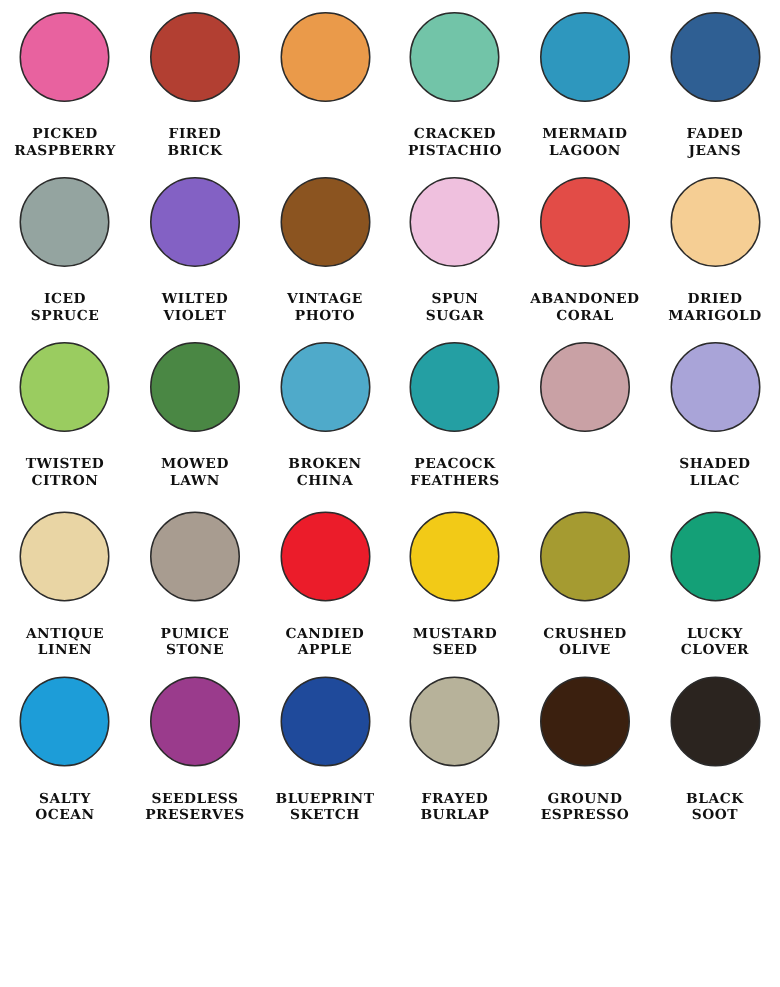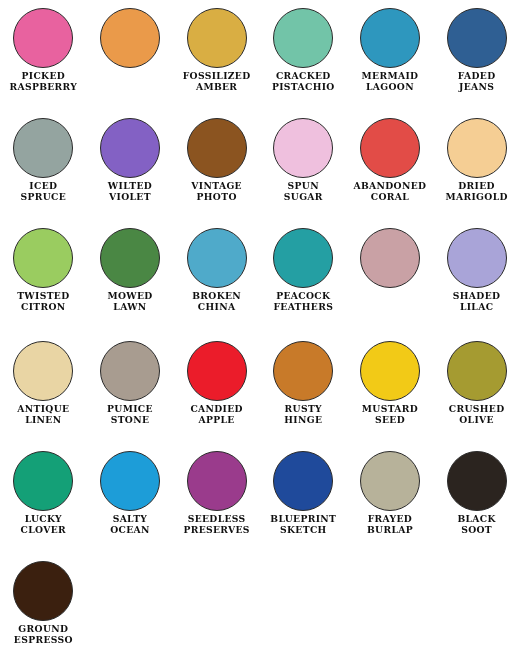--- a/index.html
+++ b/index.html
@@ -32,21 +32,21 @@
   }
   .swatch-dot {
     width: 60px;
     height: 60px;
     border-radius: 50%;
     border: 1.5px solid #2b2b2b;
     box-sizing: border-box;
     flex: 0 0 auto;
   }
   .swatch-label {
-    margin-top: 2px;
+    margin-top: 16px;
     text-align: center;
     font-size: 9.2px;
     font-weight: bold;
     line-height: 11.4px;
     letter-spacing: 0.35px;
     color: #101010;
     text-transform: uppercase;
     white-space: nowrap;
   }
   .swatch-label .line2 {
@@ -55,25 +55,25 @@
 </style>
 </head>
 <body>
 
 <div id="swatch-grid">
     <div class="swatch-cell">
       <div class="swatch-dot" style="background: rgb(232, 98, 159);"></div>
       <div class="swatch-label"><span class="line1">PICKED</span><span class="line2">RASPBERRY</span></div>
     </div>
     <div class="swatch-cell">
-      <div class="swatch-dot" style="background: rgb(234, 154, 74);"></div>
+      <div class="swatch-dot" style="background: rgb(178, 63, 50);"></div>
+      <div class="swatch-label"><span class="line1">FIRED</span><span class="line2">BRICK</span></div>
     </div>
     <div class="swatch-cell">
-      <div class="swatch-dot" style="background: rgb(217, 174, 67);"></div>
-      <div class="swatch-label"><span class="line1">FOSSILIZED</span><span class="line2">AMBER</span></div>
+      <div class="swatch-dot" style="background: rgb(234, 154, 74);"></div>
     </div>
     <div class="swatch-cell">
       <div class="swatch-dot" style="background: rgb(114, 196, 168);"></div>
       <div class="swatch-label"><span class="line1">CRACKED</span><span class="line2">PISTACHIO</span></div>
     </div>
     <div class="swatch-cell">
       <div class="swatch-dot" style="background: rgb(46, 151, 190);"></div>
       <div class="swatch-label"><span class="line1">MERMAID</span><span class="line2">LAGOON</span></div>
     </div>
     <div class="swatch-cell">
@@ -133,24 +133,20 @@
     </div>
     <div class="swatch-cell">
       <div class="swatch-dot" style="background: rgb(168, 156, 144);"></div>
       <div class="swatch-label"><span class="line1">PUMICE</span><span class="line2">STONE</span></div>
     </div>
     <div class="swatch-cell">
       <div class="swatch-dot" style="background: rgb(235, 28, 42);"></div>
       <div class="swatch-label"><span class="line1">CANDIED</span><span class="line2">APPLE</span></div>
     </div>
     <div class="swatch-cell">
-      <div class="swatch-dot" style="background: rgb(200, 122, 41);"></div>
-      <div class="swatch-label"><span class="line1">RUSTY</span><span class="line2">HINGE</span></div>
-    </div>
-    <div class="swatch-cell">
       <div class="swatch-dot" style="background: rgb(242, 202, 23);"></div>
       <div class="swatch-label"><span class="line1">MUSTARD</span><span class="line2">SEED</span></div>
     </div>
     <div class="swatch-cell">
       <div class="swatch-dot" style="background: rgb(165, 155, 49);"></div>
       <div class="swatch-label"><span class="line1">CRUSHED</span><span class="line2">OLIVE</span></div>
     </div>
     <div class="swatch-cell">
       <div class="swatch-dot" style="background: rgb(20, 160, 119);"></div>
       <div class="swatch-label"><span class="line1">LUCKY</span><span class="line2">CLOVER</span></div>
@@ -165,20 +161,20 @@
     </div>
     <div class="swatch-cell">
       <div class="swatch-dot" style="background: rgb(31, 74, 155);"></div>
       <div class="swatch-label"><span class="line1">BLUEPRINT</span><span class="line2">SKETCH</span></div>
     </div>
     <div class="swatch-cell">
       <div class="swatch-dot" style="background: rgb(183, 178, 154);"></div>
       <div class="swatch-label"><span class="line1">FRAYED</span><span class="line2">BURLAP</span></div>
     </div>
     <div class="swatch-cell">
+      <div class="swatch-dot" style="background: rgb(59, 32, 15);"></div>
+      <div class="swatch-label"><span class="line1">GROUND</span><span class="line2">ESPRESSO</span></div>
+    </div>
+    <div class="swatch-cell">
       <div class="swatch-dot" style="background: rgb(43, 36, 31);"></div>
       <div class="swatch-label"><span class="line1">BLACK</span><span class="line2">SOOT</span></div>
-    </div>
-    <div class="swatch-cell">
-      <div class="swatch-dot" style="background: rgb(59, 32, 15);"></div>
-      <div class="swatch-label"><span class="line1">GROUND</span><span class="line2">ESPRESSO</span></div>
     </div>
   </div>
 
 </body></html>

